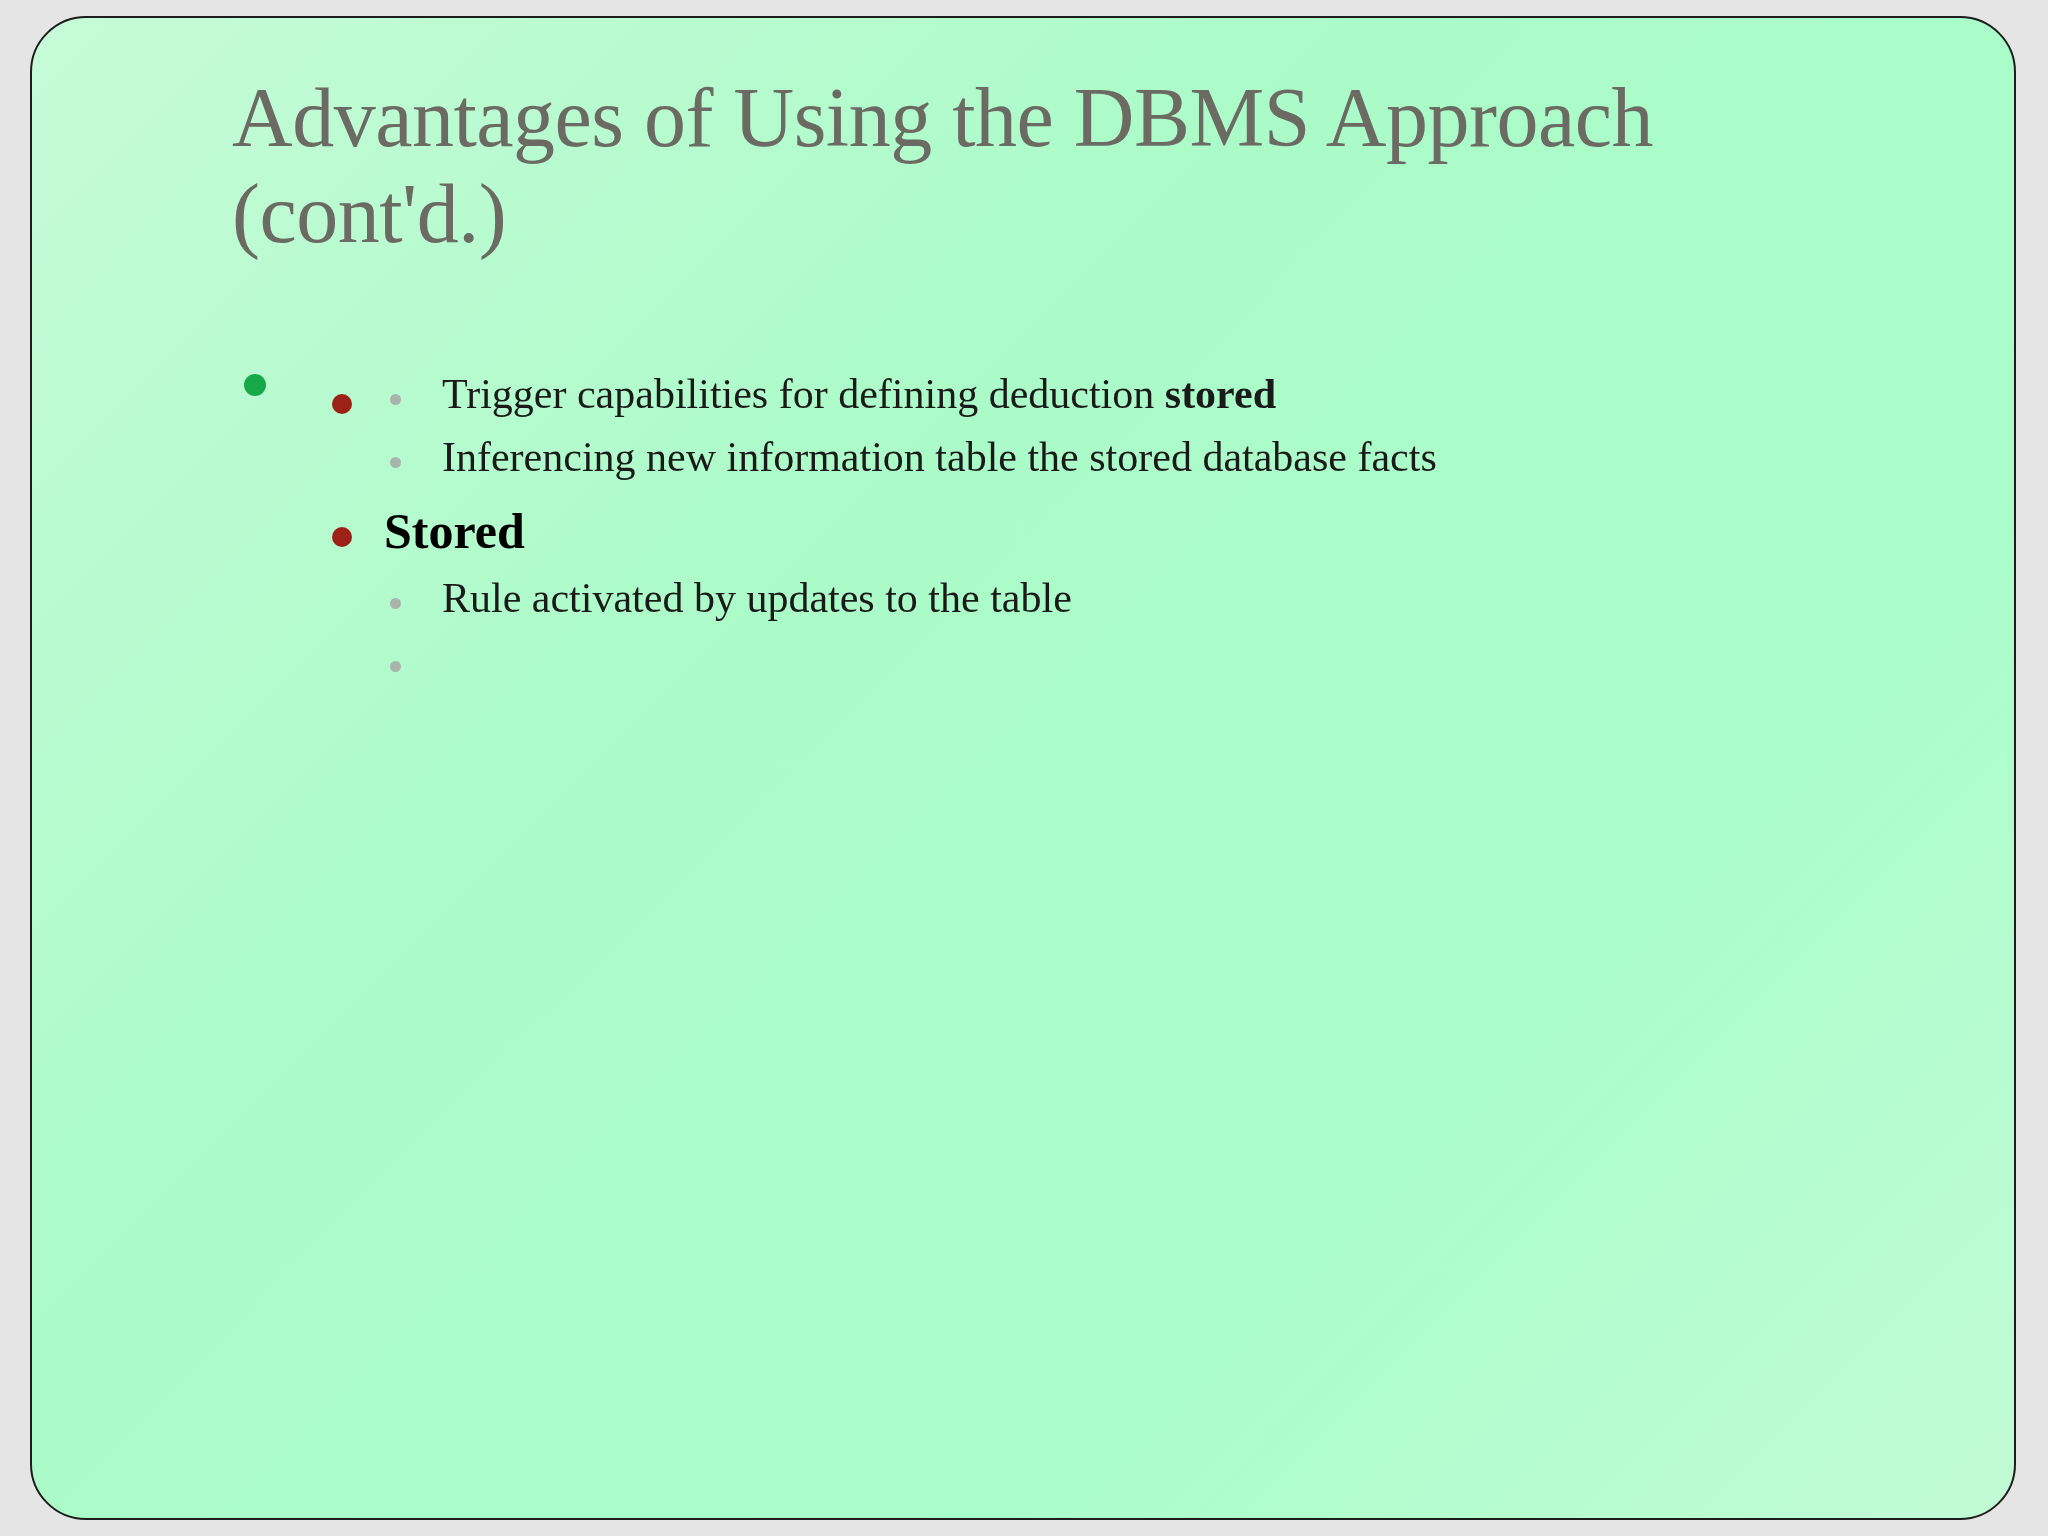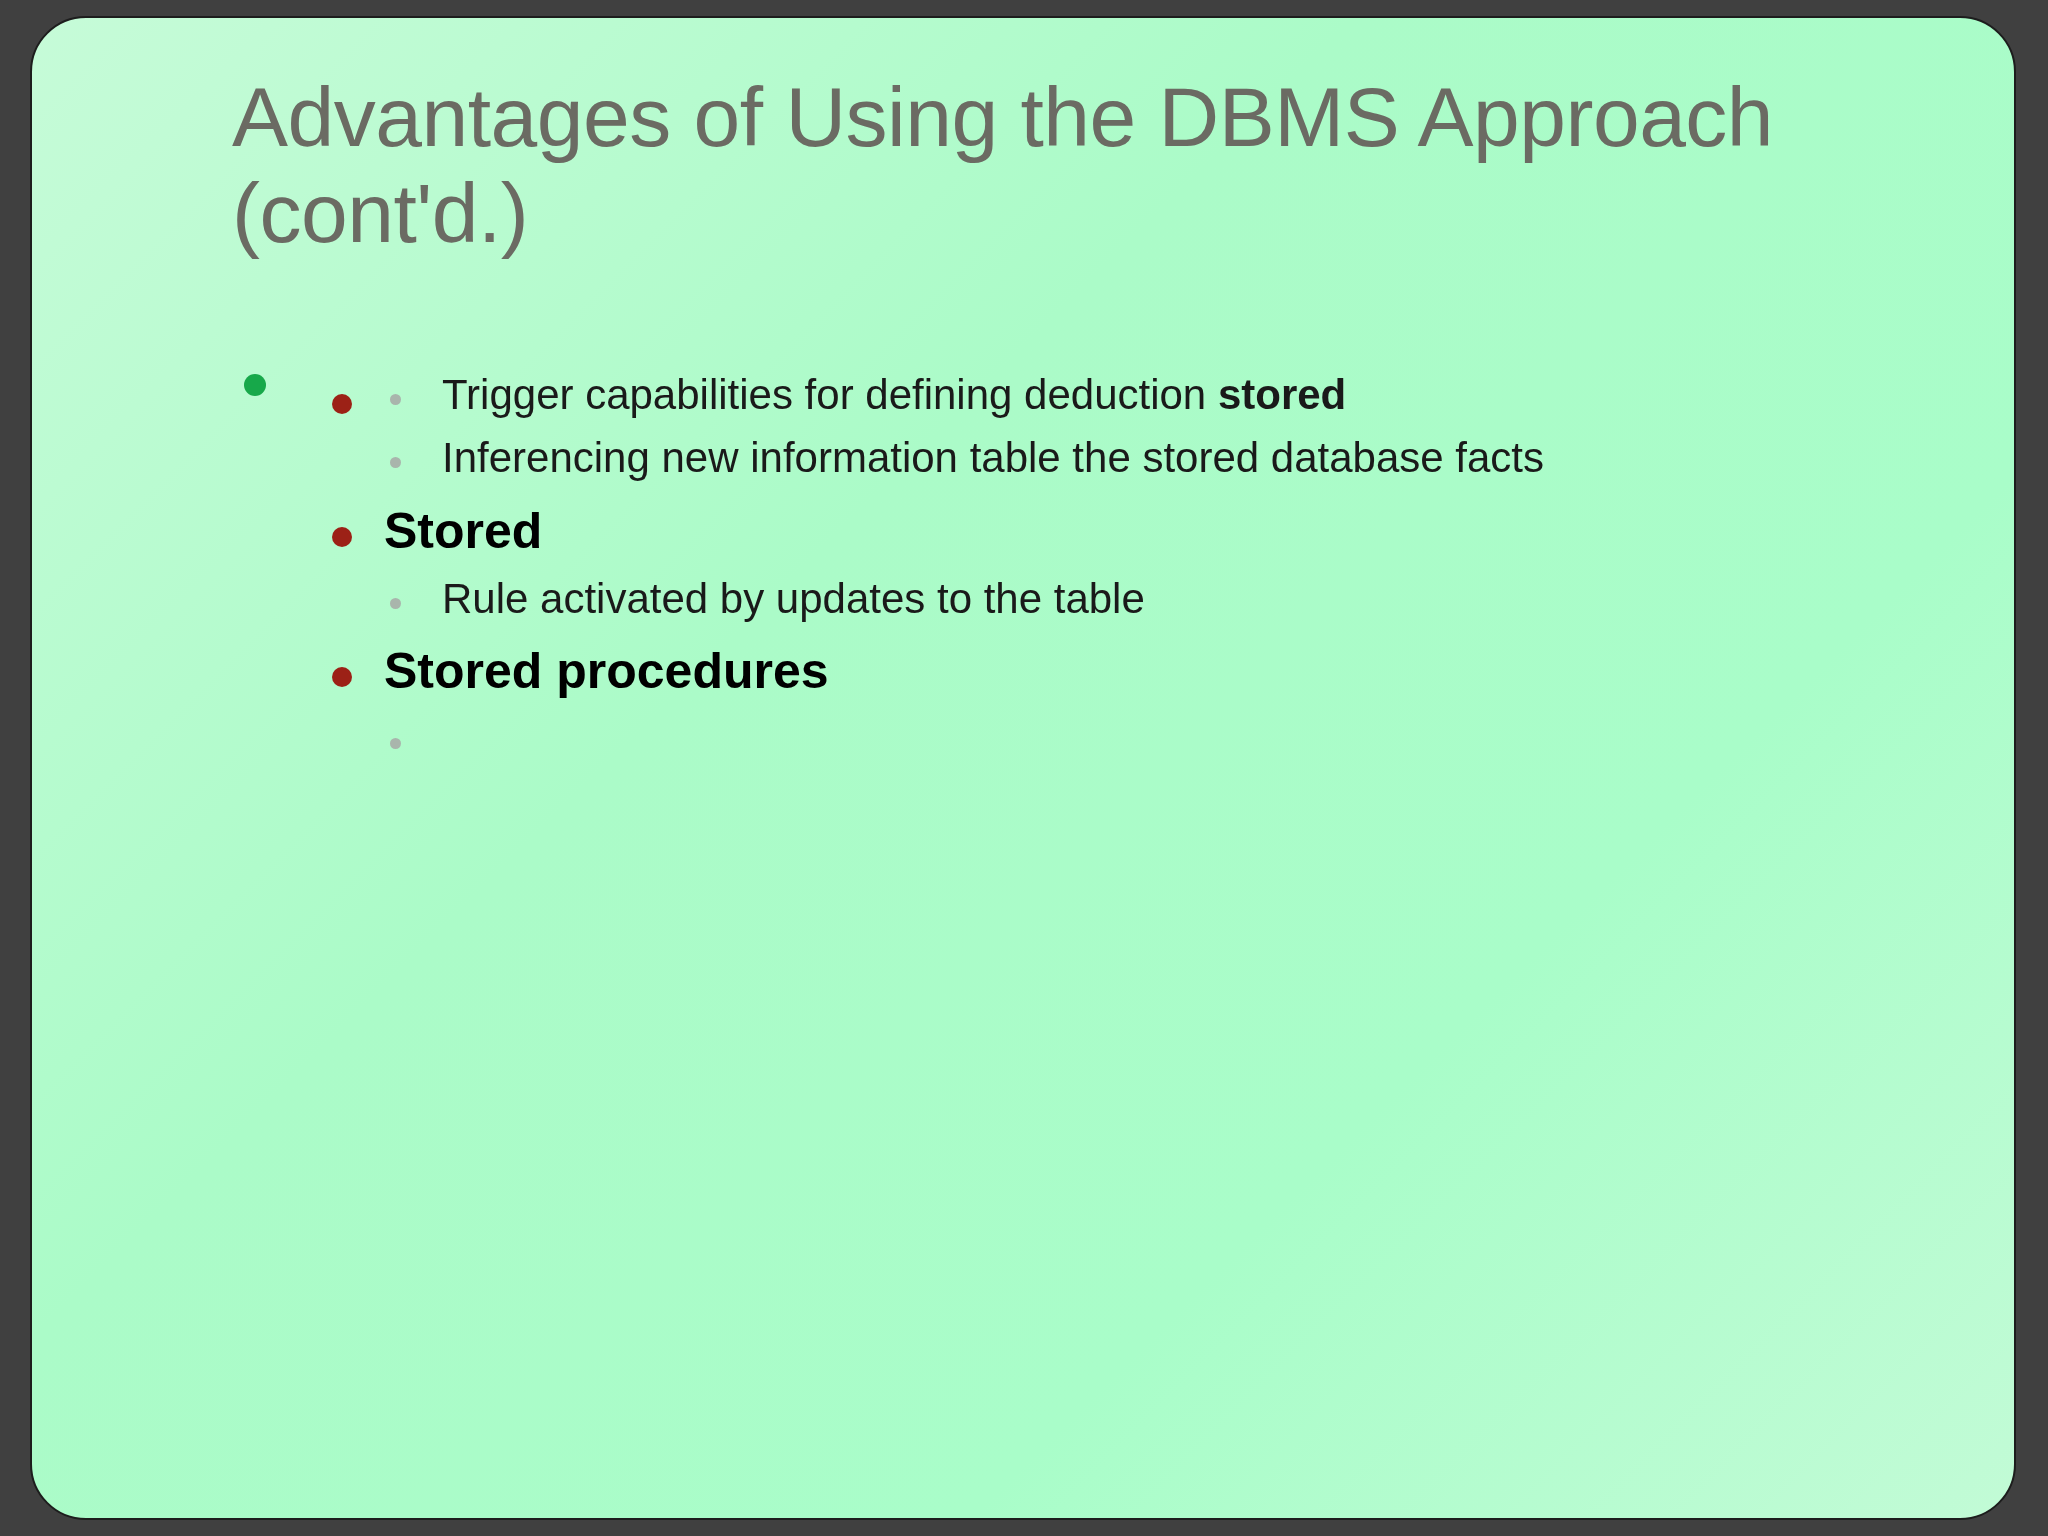--- a/index.html
+++ b/index.html
@@ -8,22 +8,22 @@
     background: #ffffff;
     width: 2048px;
     height: 1536px;
     overflow: hidden;
   }
 
   .slide-canvas {
     position: relative;
     width: 2048px;
     height: 1536px;
-    background: #404040;
-    font-family: Liberation Sans, sans-serif;
+    background: #e5e5e5;
+    font-family: Liberation Serif, serif;
   }
 
   .slide-frame {
     position: absolute;
     left: 30px;
     top: 16px;
     width: 1986px;
     height: 1504px;
     box-sizing: border-box;
     border: 2px solid #1d1d1d;
@@ -146,24 +146,20 @@
       <div class="lvl2">
         <span class="bullet-dot"></span>
         <span>Stored</span>
       </div>
 
       <div class="lvl3">
         <span class="bullet-dot"></span>
         <span>Rule activated by updates to the table</span>
       </div>
 
-      <div class="lvl2">
-        <span class="bullet-dot"></span>
-        <span>Stored procedures</span>
-      </div>
 
       <div class="lvl3">
         <span class="bullet-dot"></span>
       </div>
 
     </div>
   </div>
 </div>
 
 </body></html>

